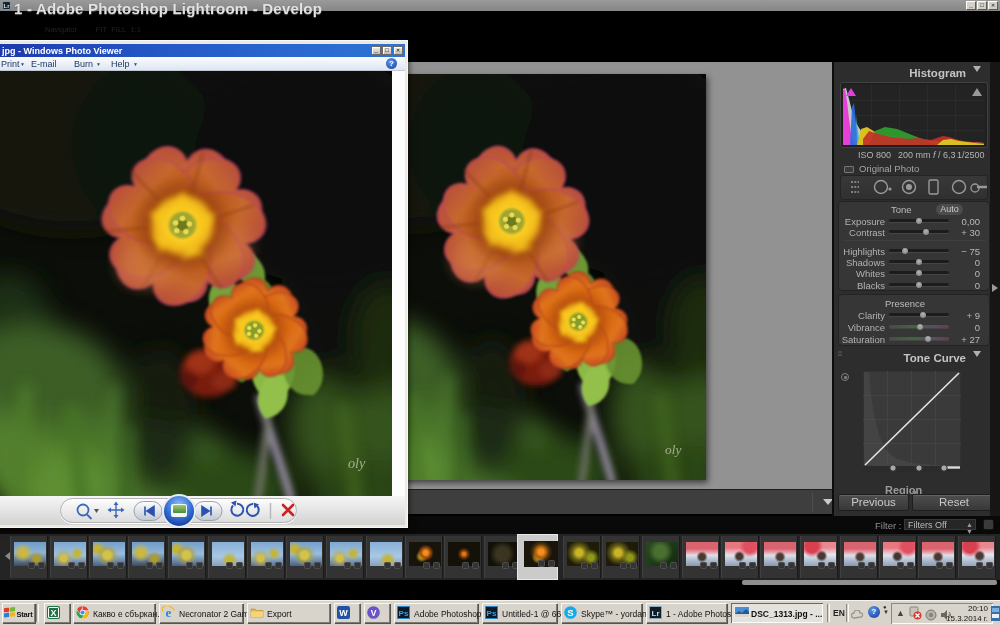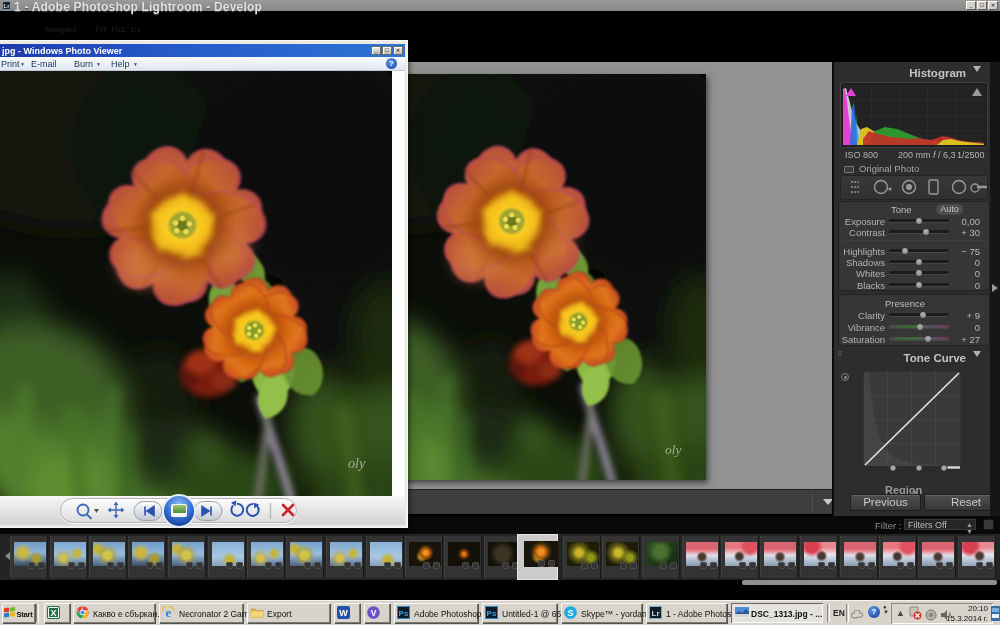--- a/index.html
+++ b/index.html
@@ -2,21 +2,21 @@
 <html><head>
 <meta charset="utf-8">
 <style>
 * { margin:0; padding:0; box-sizing:border-box; }
 html,body { width:1000px; height:625px; overflow:hidden; background:#000; font-family:"Liberation Sans", sans-serif; }
 #page { position:relative; width:1000px; height:625px; background:#000; }
 .abs { position:absolute; }
 
 
 #lrtitle { left:0; top:0; width:1000px; height:11px; background:linear-gradient(180deg,#9a9a9a,#868686); }
-#lrtitle .txt { position:absolute; left:14px; top:0px; font-size:12px; font-weight:bold; color:#e2e2e2; text-shadow:0 1px 1px #555; letter-spacing:.2px; }
+#lrtitle .txt { position:absolute; left:14px; top:0px; font-size:15px; font-weight:bold; color:#e2e2e2; text-shadow:0 1px 1px #555; letter-spacing:.2px; }
 #lrlogo { position:absolute; left:2px; top:1px; width:9px; height:9px; background:#16222e; border:1px solid #7e96a8; border-radius:2px; color:#dfe6ea; font-size:6px; font-weight:bold; text-align:center; line-height:8px; }
 #winbtns { position:absolute; right:2px; top:1px; font-size:0; line-height:0; }
 #winbtns span { display:inline-block; width:10px; height:9px; background:#d4d0c8; border:1px solid; border-color:#fff #5a5a5a #5a5a5a #fff; font-size:6px; line-height:7px; text-align:center; color:#111; margin-left:1px; font-family:"Liberation Mono",monospace;}
 #lrmenu { left:0; top:11px; width:1000px; height:11px; background:linear-gradient(180deg,#cacaca,#b4b4b4); color:#636363; font-size:8.5px; }
 #lrmenu span { position:absolute; top:1px; }
 
 #modules { right:9px; top:41px; height:16px; font-size:11.5px; color:#8a8a8a; }
 #modules b { color:#ececec; font-weight:bold; }
 #modules i { font-style:normal; color:#505050; padding:0 2px; }
 #navfaint { left:45px; top:25px; font-size:7.5px; color:#232323; }
@@ -42,21 +42,21 @@
 #toolrow { left:6px; top:113px; width:148px; height:25px; background:linear-gradient(180deg,#383838,#303030); border:1px solid #242424; border-radius:3px; }
 
 .sectbox { position:absolute; background:#363636; border:1px solid #232323; border-radius:4px; }
 .slabel { position:absolute; font-size:9.5px; color:#b2b2b2; text-align:right; }
 .sval { position:absolute; font-size:9.5px; color:#b8b8b8; text-align:right; width:30px; }
 .strack { position:absolute; height:3px; background:#1c1c1c; border-radius:2px; box-shadow:0 1px 0 rgba(255,255,255,.08); }
 .sthumb { position:absolute; width:6px; height:6px; top:-1.5px; background:radial-gradient(circle at 50% 35%,#b5b5b5,#787878); border-radius:50%; }
 .divline { position:absolute; left:4px; right:4px; height:1px; background:#2a2a2a; border-bottom:1px solid #3e3e3e; }
 
 #curvebox { position:absolute; }
-.btn { position:absolute; height:17px; background:linear-gradient(180deg,#4e4e4e,#383838); border:1px solid #1e1e1e; border-radius:2px; color:#c9c9c9; font-size:11.5px; text-align:center; line-height:15px; box-shadow:inset 0 1px 0 rgba(255,255,255,.12);margin-left:12px; }
+.btn { position:absolute; height:17px; background:linear-gradient(180deg,#4e4e4e,#383838); border:1px solid #1e1e1e; border-radius:2px; color:#c9c9c9; font-size:11.5px; text-align:center; line-height:15px; box-shadow:inset 0 1px 0 rgba(255,255,255,.12); }
 
 
 #filterrow { left:0; top:516px; width:1000px; height:18px; background:#090909; }
 #filterrow .lbl { position:absolute; left:875px; top:4px; font-size:9.5px; color:#909090; }
 #filterrow .dd { position:absolute; left:903px; top:2px; width:74px; height:13px; background:#262626; border:1px solid #0a0a0a; box-shadow:inset 0 0 0 1px #383838; color:#b9b9b9; font-size:9px; padding:1px 4px; }
 #filterrow .ddicon { position:absolute; right:3px; top:2px; font-size:7px; color:#999; }
 #filterrow .sw { position:absolute; left:983px; top:3px; width:11px; height:11px; background:#3a3a3a; border:1px solid #141414; border-radius:2px; }
 #filmstrip { left:0; top:534px; width:1000px; height:46px; background:#242424; }
 .cell { position:absolute; top:2px; width:38px; height:42px; background:#333333; border-left:1px solid #404040; border-right:1px solid #1a1a1a; }
 .cell .ph { position:absolute; left:3px; top:6px; width:32px; height:24px; }
@@ -103,21 +103,21 @@
       <div class="sep"></div>
       <div class="arr"></div>
     </div>
 
   <div id="rpanel" class="abs">
     <div class="phead" style="right:19px;top:4px;">Histogram<span class="tri"></span></div>
     <div id="histbox" class="abs"><svg width="142" height="60" viewBox="0 0 142 60">
           <use href="#histsvg"></use>
         </svg></div>
     <div id="isorow" class="abs">
-        <span style="left:3px">ISO 800</span>
+        <span style="left:16px">ISO 800</span>
         <span style="left:56px">200 mm</span>
         <span style="left:91px"><i>f</i> / 6,3</span>
         <span style="left:115px">1/2500</span>
       </div>
     <div id="origrow" class="abs"><span class="cb"></span>Original Photo</div>
     <div id="toolrow" class="abs"><svg width="146" height="23" viewBox="0 0 146 23">
           <use href="#toolsvg"></use>
         </svg></div>
 
     <div id="tonebox" class="sectbox" style="left:4px;top:139px;width:152px;height:90px;"></div>

